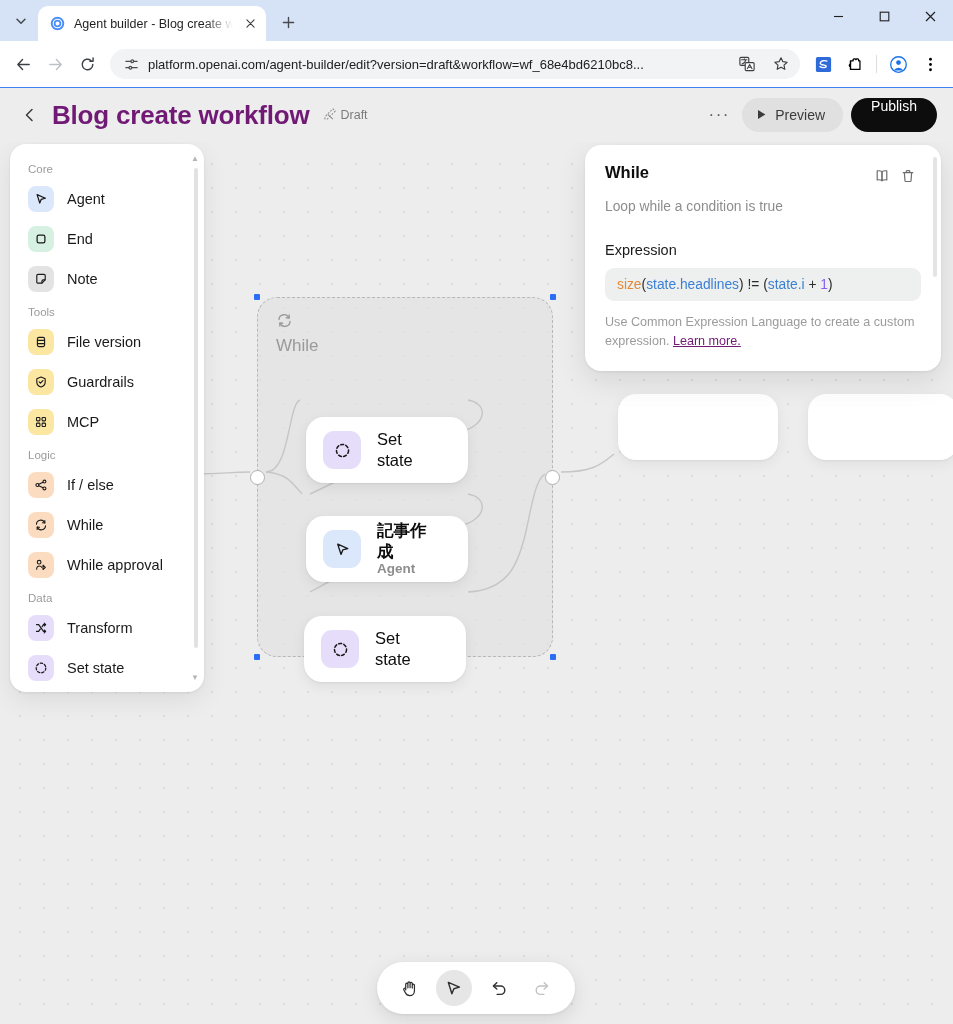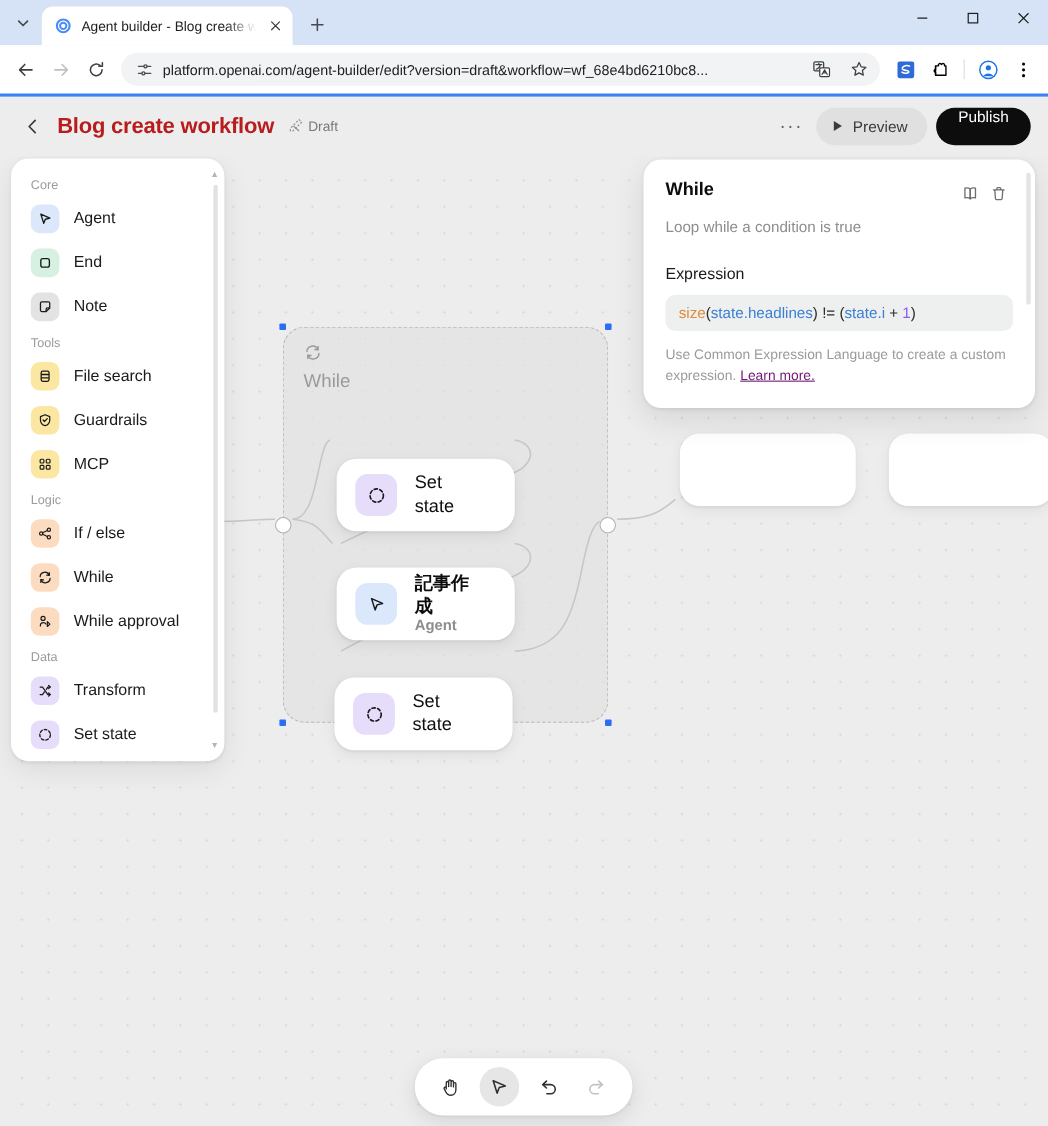--- a/index.html
+++ b/index.html
@@ -72,21 +72,21 @@
     display:flex; align-items:center; justify-content:center;
     color:#1f1f1f;
   }
 
   .toolbar {
     height: 47px;
     background: #ffffff;
     display: flex; align-items: center;
     padding: 0 8px;
     gap: 2px;
-    border-bottom: 3px solid #3b82f6;
+    border-bottom: 1px solid #3b82f6;
   }
   .navbtn {
     width: 30px; height: 30px; flex:0 0 30px;
     display:flex;align-items:center;justify-content:center;
     border-radius:50%; color:#3c4043;
   }
   .navbtn.disabled { color: #bdc1c6; }
 
   .omnibox {
     flex: 1 1 auto;
@@ -126,21 +126,21 @@
     padding: 0 16px;
     z-index: 30;
     background: #ededed;
   }
   .back-btn {
     width: 28px;height:28px;flex:0 0 28px;
     display:flex;align-items:center;justify-content:center;
     border-radius:7px; color:#3a3a3a;
   }
   .wf-title {
-    font-size: 20px; font-weight: 700; color:#b91c1c;
+    font-size: 26px; font-weight: 700; color:#701a75;
     margin-left: 8px; letter-spacing:-.2px;
   }
   .draft-badge {
     display:flex;align-items:center;gap:4px;
     margin-left: 14px;
     font-size: 12.5px; color:#7a7a7a;
   }
   .hdr-spacer{flex:1 1 auto;}
   .dots-btn {
     width:30px;height:30px;flex:0 0 30px;
@@ -627,21 +627,21 @@
       </div>
 
       <div class="pal-section">Tools</div>
       <div class="pal-item">
         <span class="pal-ico" style="background:#fbe6a2;">
           <svg width="14" height="14" viewBox="0 0 18 18">
               <rect x="4.4" y="3" width="9.2" height="12" rx="2" fill="none" stroke="#1a1a1a" stroke-width="1.5"></rect>
               <path d="M4.4 7 H13.6 M4.4 11 H13.6" stroke="#1a1a1a" stroke-width="1.5"></path>
             </svg>
         </span>
-        <span class="pal-label">File search</span>
+        <span class="pal-label">File version</span>
       </div>
       <div class="pal-item">
         <span class="pal-ico" style="background:#fbe6a2;">
           <svg width="14" height="14" viewBox="0 0 18 18">
               <path d="M9 2.6 L14.4 4.8 V9 C14.4 12.4 11.8 14.6 9 15.4 C6.2 14.6 3.6 12.4 3.6 9 V4.8 Z" fill="none" stroke="#1a1a1a" stroke-width="1.45" stroke-linejoin="round"></path>
               <path d="M6.6 8.8 L8.3 10.5 L11.5 7.1" fill="none" stroke="#1a1a1a" stroke-width="1.45" stroke-linecap="round" stroke-linejoin="round"></path>
             </svg>
         </span>
         <span class="pal-label">Guardrails</span>
       </div>

